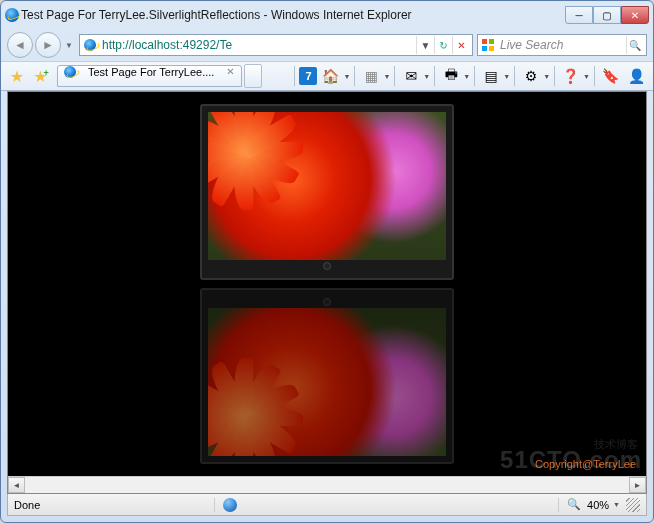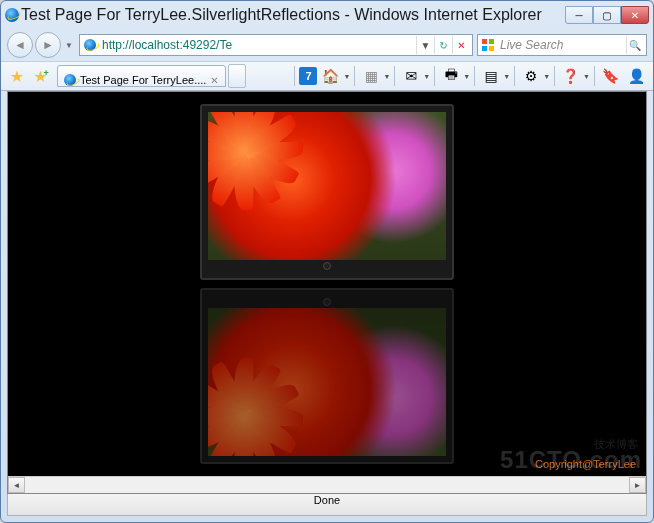--- a/index.html
+++ b/index.html
@@ -1,42 +1,42 @@
 <!DOCTYPE html>
 <html><head>
 <meta charset="utf-8">
 <style>
 * { margin: 0; padding: 0; box-sizing: border-box; }
 body { font-family: "Segoe UI", Tahoma, sans-serif; font-size: 12px; background: #e8e8e8; width: 654px; height: 523px; overflow: hidden; }
 
 
 .window { width: 654px; height: 523px; background: linear-gradient(to bottom, #dce8f5 0%, #d0dff0 100%); border: 1px solid #5a7ca8; border-radius: 6px; display: flex; flex-direction: column; box-shadow: 0 0 8px rgba(0,0,0,0.3); }
 .titlebar { height: 28px; display: flex; align-items: center; padding: 0 4px; }
-.titlebar-text { flex: 1; color: #1a1a1a; font-size: 16px; padding-left: 2px; white-space: nowrap; overflow: hidden; }
+.titlebar-text { flex: 1; color: #1a1a1a; font-size: 12px; padding-left: 2px; white-space: nowrap; overflow: hidden; }
 .win-buttons { display: flex; gap: 0; }
 .win-btn { width: 28px; height: 18px; border: 1px solid #8aa8c8; background: linear-gradient(to bottom, #f0f6fc, #d8e6f4); display: flex; align-items: center; justify-content: center; font-size: 10px; cursor: pointer; }
 .win-btn.min { border-radius: 0 0 0 3px; }
 .win-btn.close { background: linear-gradient(to bottom, #e99, #c44); border-radius: 0 0 3px 0; color: #fff; border-color: #a04040; }
 
 
 .navbar { height: 32px; display: flex; align-items: center; padding: 2px 6px; gap: 4px; }
 .nav-arrows { display: flex; gap: 2px; align-items: center; }
 .nav-circle { width: 26px; height: 26px; border-radius: 50%; border: 1px solid #a0b0c0; background: linear-gradient(to bottom, #f8fbfe, #dce8f4); display: flex; align-items: center; justify-content: center; cursor: pointer; color: #888; }
 .nav-dd { width: 12px; height: 26px; display: flex; align-items: center; justify-content: center; color: #666; font-size: 8px; cursor: pointer; }
 .addr-bar { flex: 1; height: 22px; background: #fff; border: 1px solid #8aa0b8; display: flex; align-items: center; padding: 0 2px; }
 .addr-icon { width: 16px; height: 16px; display: flex; align-items: center; justify-content: center; font-size: 11px; }
 .addr-text { flex: 1; padding: 0 4px; color: #0f766e; white-space: nowrap; overflow: hidden; }
 .addr-btn { width: 18px; height: 18px; display: flex; align-items: center; justify-content: center; color: #555; cursor: pointer; font-size: 10px; border-left: 1px solid #ddd; }
 .search-bar { width: 170px; height: 22px; background: #fff; border: 1px solid #8aa0b8; display: flex; align-items: center; padding: 0 2px; }
 .search-text { flex: 1; padding: 0 4px; color: #888; font-style: italic; }
 
 
 .toolbar { height: 30px; background: linear-gradient(to bottom, #f4f8fc 0%, #e4ecf6 100%); border-top: 1px solid #c0d0e0; border-bottom: 1px solid #a8b8cc; display: flex; align-items: center; padding: 0 4px; gap: 2px; }
 .tb-btn { width: 24px; height: 24px; display: flex; align-items: center; justify-content: center; cursor: pointer; border-radius: 2px; font-size: 14px; }
-.tab { height: 22px; background: linear-gradient(to bottom, #fff, #e8f0f8); border: 1px solid #a0b4cc; border-radius: 3px 3px 0 0; display: flex; align-items: flex-end; padding: 0 6px; gap: 4px; min-width: 160px; cursor: pointer; }
+.tab { height: 22px; background: linear-gradient(to bottom, #fff, #e8f0f8); border: 1px solid #a0b4cc; border-radius: 3px 3px 0 0; display: flex; align-items: flex-start; padding: 0 6px; gap: 12px; min-width: 160px; cursor: pointer; }
 .tab-text { flex: 1; white-space: nowrap; overflow: hidden; font-size: 11px; }
 .tb-sep { width: 1px; height: 20px; background: #b0c0d0; margin: 0 2px; }
 .tb-dd { font-size: 7px; color: #555; margin-left: -2px; }
 
 
 .content { flex: 1; background: #fff; border: 1px solid #888; margin: 0 6px; display: flex; flex-direction: column; overflow: hidden; }
 .page { flex: 1; background: #000; position: relative; overflow: hidden; }
 .monitor-wrap { position: absolute; left: 50%; transform: translateX(-50%); }
 .monitor { width: 254px; background: #1a1a1a; border: 2px solid #333; border-radius: 3px; padding: 6px; box-shadow: 0 2px 6px rgba(0,0,0,0.6); }
 .monitor.top { margin-top: 12px; }
@@ -50,21 +50,21 @@
 .copyright { position: absolute; bottom: 6px; right: 10px; color: #d86820; font-size: 11px; }
 .watermark { position: absolute; bottom: 2px; right: 4px; color: rgba(200,200,200,0.2); font-size: 24px; font-weight: bold; letter-spacing: 1px; }
 .watermark2 { position: absolute; bottom: 24px; right: 8px; color: rgba(200,200,200,0.15); font-size: 11px; }
 
 
 .hscroll { height: 17px; background: #f0f0f0; border-top: 1px solid #ccc; display: flex; }
 .scroll-btn { width: 17px; height: 16px; background: linear-gradient(to bottom, #f8f8f8, #e0e0e0); border: 1px solid #bbb; display: flex; align-items: center; justify-content: center; font-size: 8px; color: #555; cursor: pointer; }
 .scroll-track { flex: 1; background: #f0f0f0; }
 
 
-.statusbar { height: 22px; background: linear-gradient(to bottom, #f4f4f4, #e4e4e4); border-top: 1px solid #c0c0c0; display: flex; align-items: center; padding: 0 6px; font-size: 11px; margin: 0 6px 6px 6px; border: 1px solid #b0b0b0; border-top: none; flex-direction: column; }
+.statusbar { height: 22px; background: linear-gradient(to bottom, #f4f4f4, #e4e4e4); border-top: 1px solid #c0c0c0; display: flex; align-items: center; padding: 0 6px; font-size: 11px; margin: 0 6px 6px 6px; border: 1px solid #b0b0b0; border-top: none; }
 .status-left { flex: 0 0 200px; }
 .status-center { flex: 1; display: flex; align-items: center; gap: 4px; border-left: 1px solid #ccc; padding-left: 8px; }
 .status-right { display: flex; align-items: center; gap: 6px; border-left: 1px solid #ccc; padding-left: 8px; }
 .globe { width: 14px; height: 14px; border-radius: 50%; background: radial-gradient(circle at 35% 30%, #8cf, #05a); }
 .resize-grip { width: 14px; height: 14px; background: repeating-linear-gradient(135deg, transparent 0 2px, #999 2px 3px); }
 
 .ie-icon { display: inline-block; width: 14px; height: 14px; border-radius: 50%; background: radial-gradient(circle at 40% 35%, #7cf 0%, #06c 70%); position: relative; }
 .ie-icon::after { content: ""; position: absolute; left: 2px; top: 5px; width: 12px; height: 4px; border: 1.5px solid #fc0; border-radius: 50%; transform: rotate(-20deg); border-top-color: transparent; }
 .star { color: #f5c040; font-size: 16px; }
 .star.green::after { content: "+"; color: #3a3; font-size: 9px; position: relative; top: -6px; left: -4px; font-weight: bold; }

